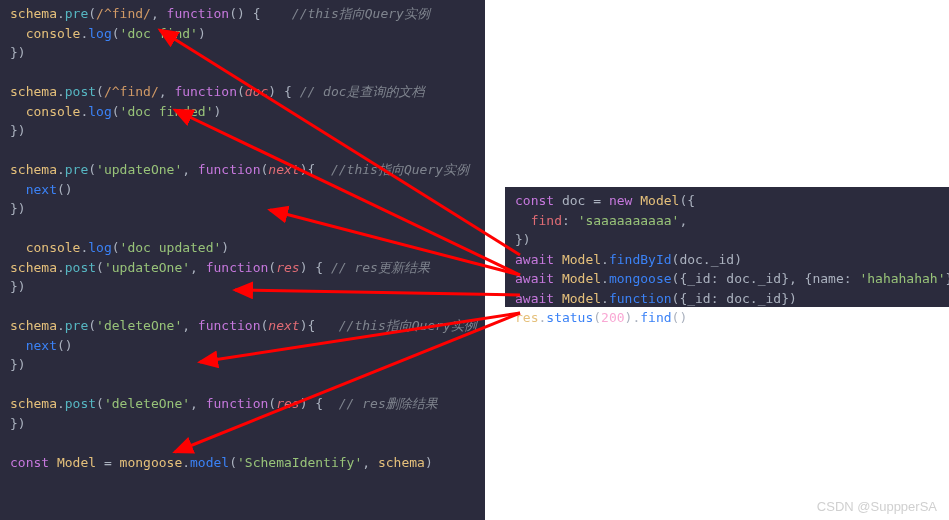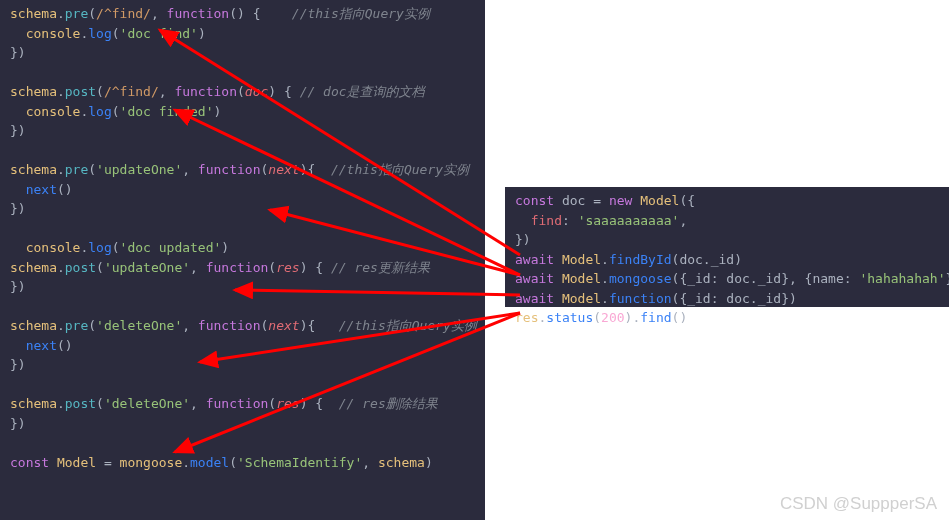--- a/index.html
+++ b/index.html
@@ -41,21 +41,21 @@
     .c-param { color: #e06c75; font-style: italic; }  
     .c-comment { color: #7f848e; font-style: italic; }
     .c-punc { color: #abb2bf; }
     .c-prop { color: #e06c75; }
     .c-num { color: #f9a8d4; }
     .watermark {
       position: absolute;
       right: 12px;
       bottom: 6px;
       color: #d0d0d0;
-      font-size: 17px;
+      font-size: 13px;
       font-family: sans-serif;
     }
     svg.arrows {
       position: absolute;
       left: 0;
       top: 0;
       width: 949px;
       height: 520px;
       pointer-events: none;
     }

